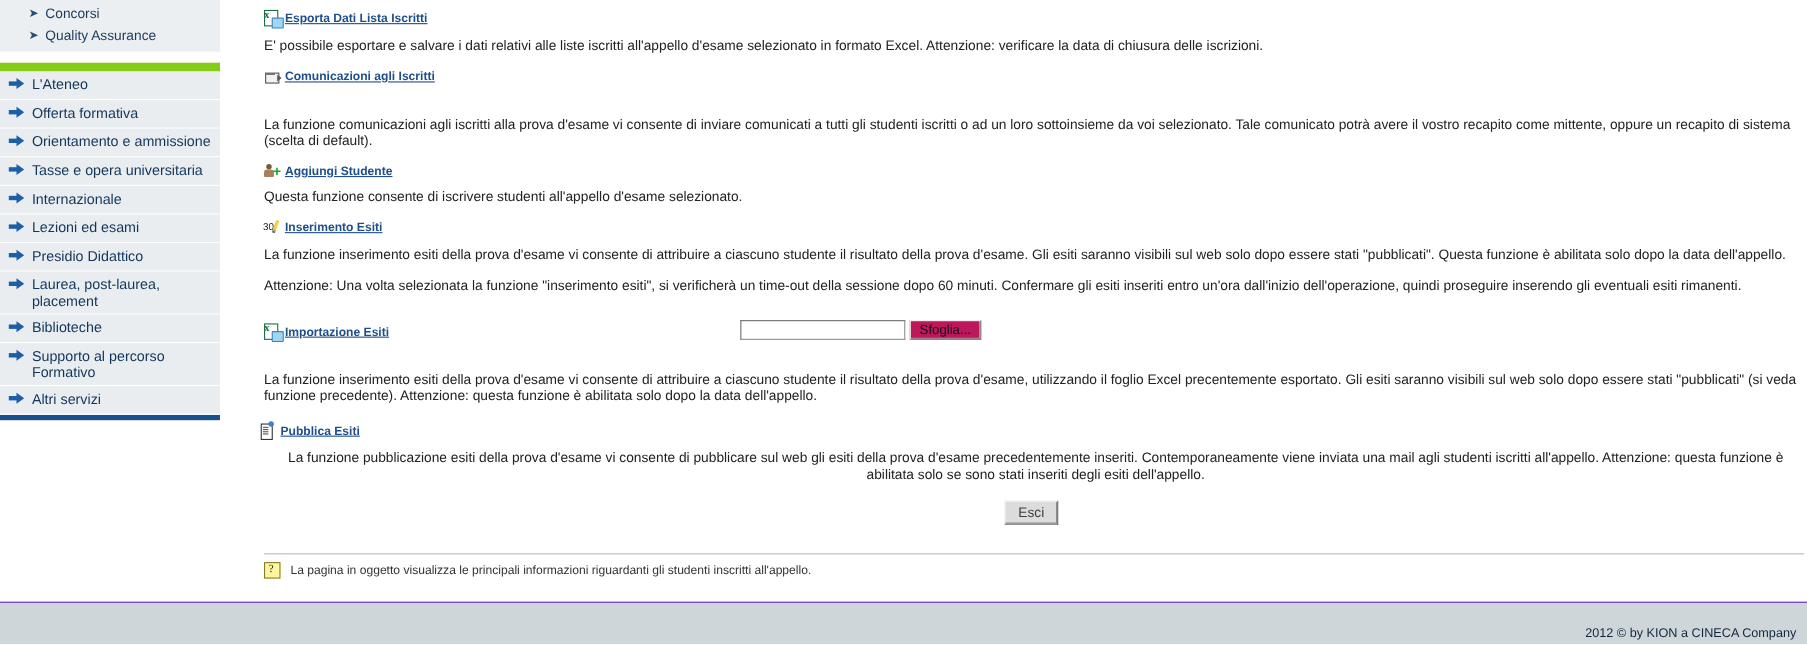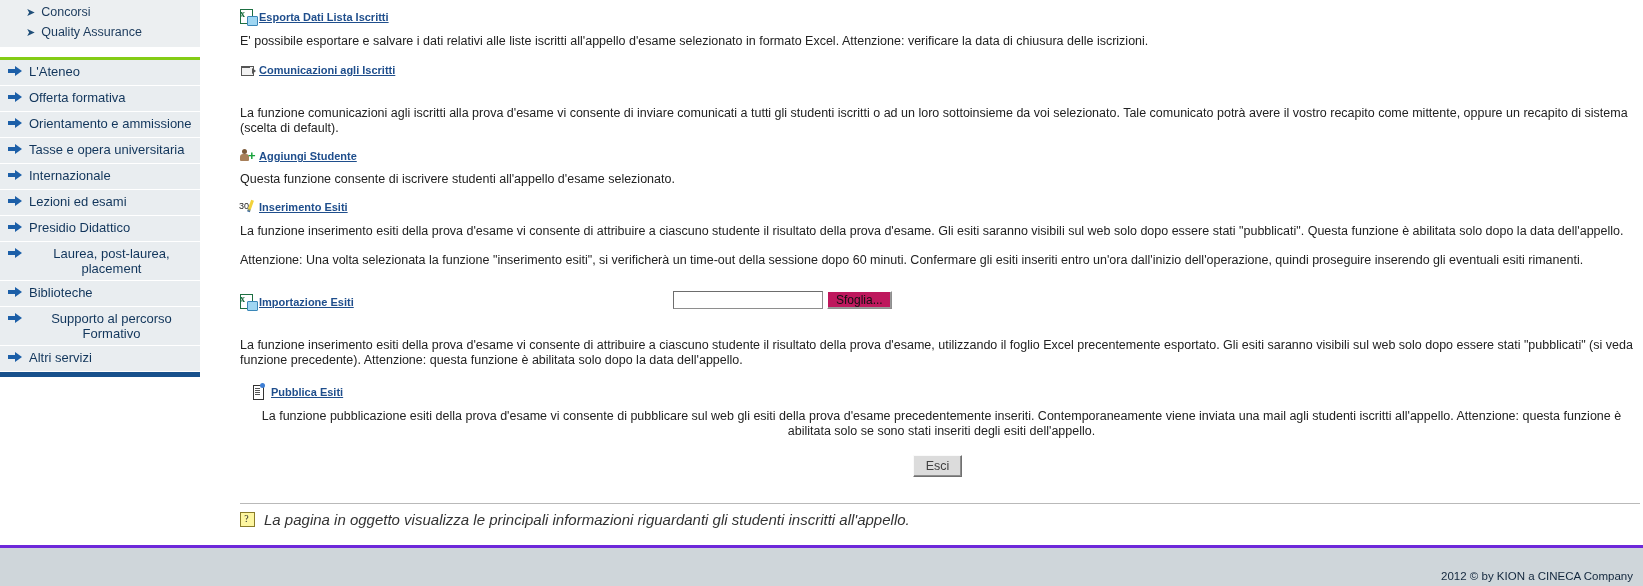--- a/index.html
+++ b/index.html
@@ -43,23 +43,22 @@
     font-size: 11px;
     margin-right: 6px;
     line-height: 1;
   }
   .sub-sep {
     height: 9px;
     background: #ffffff;
   }
 
   .nav-block {
-    border-top: 3px solid #84cc16;
+    border-top: 8px solid #84cc16;
     border-bottom: 5px solid #18518c;
-    text-align: center;
   }
   .nav-item {
     display: flex;
     align-items: flex-start;
     background: #e9edf0;
     border-bottom: 1px solid #ffffff;
     padding: 4px 6px 4px 6px;
     min-height: 17px;
     cursor: pointer;
     font-size: 13px;
@@ -287,35 +286,34 @@
     background: #b9b9b9;
   }
   .note-row {
     position: absolute;
     left: 8px;
     top: 511px;
     display: flex;
     align-items: center;
   }
   .note-text {
-    font-size: 15px;
-    font-style: italic;
+    font-size: 11px;
     color: #333333;
     margin-left: 6px;
   }
 
   
   #footer {
     position: absolute;
     left: 0;
     bottom: 0;
     width: 1643px;
     height: 38px;
     background: #cfd6da;
-    border-top: 3px solid #6d28d9;
+    border-top: 1px solid #6d28d9;
   }
   #footer .copy {
     position: absolute;
     right: 10px;
     bottom: 4px;
     font-size: 11.5px;
     color: #12273d;
   }
 </style>
 </head>
@@ -435,21 +433,21 @@
           <span class="arr"></span>
       </span>
       <span class="sect-link">Importazione Esiti</span>
     </div>
     <div class="file-row">
       <input class="file-text" type="text" placeholder="" style="">
       <button class="file-btn">Sfoglia...</button>
     </div>
     <p class="para" style="position:absolute;left:8px;top:338px;">La funzione inserimento esiti della prova d'esame vi consente di attribuire a ciascuno studente il risultato della prova d'esame, utilizzando il foglio Excel precentemente esportato. Gli esiti saranno visibili sul web solo dopo essere stati "pubblicati" (si veda funzione precedente). Attenzione: questa funzione è abilitata solo dopo la data dell'appello.</p>
 
-    <div class="sect-head" style="position:absolute;left:20px;top:382px;">
+    <div class="sect-head" style="position:absolute;left:4px;top:382px;">
       <span class="ico ico-doc">
         <span class="page"></span>
           <span class="lines"></span>
           <span class="spark"></span>
       </span>
       <span class="sect-link">Pubblica Esiti</span>
     </div>
     <p class="para" style="position:absolute;left:8px;top:409px;text-align:center;">La funzione pubblicazione esiti della prova d'esame vi consente di pubblicare sul web gli esiti della prova d'esame precedentemente inseriti. Contemporaneamente viene inviata una mail agli studenti iscritti all'appello. Attenzione: questa funzione è abilitata solo se sono stati inseriti degli esiti dell'appello.</p>
 
     <div class="esci-wrap">

